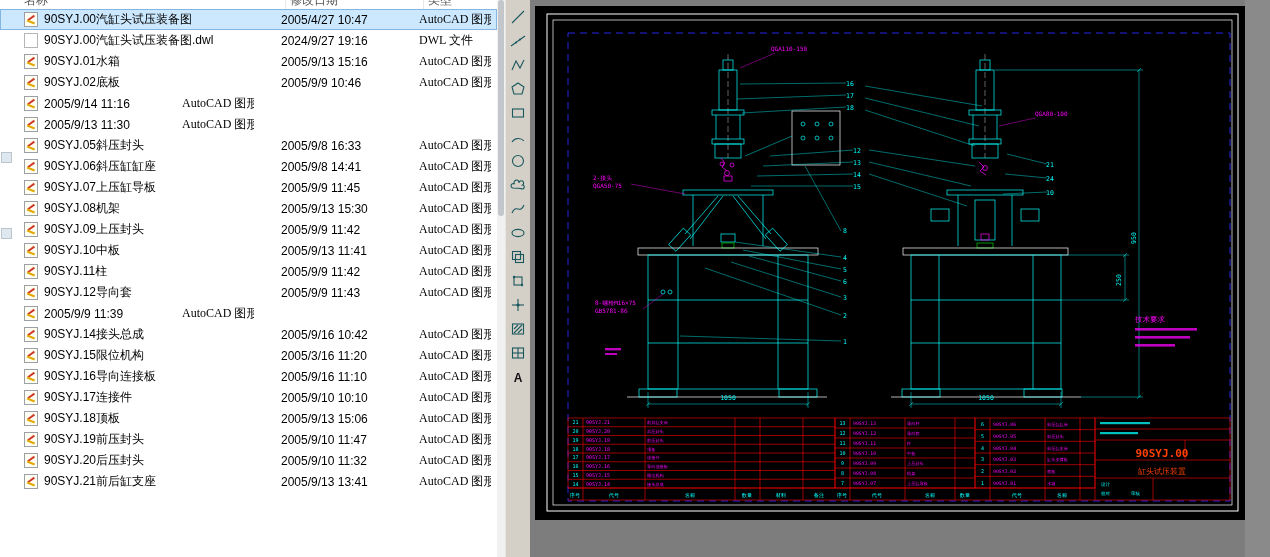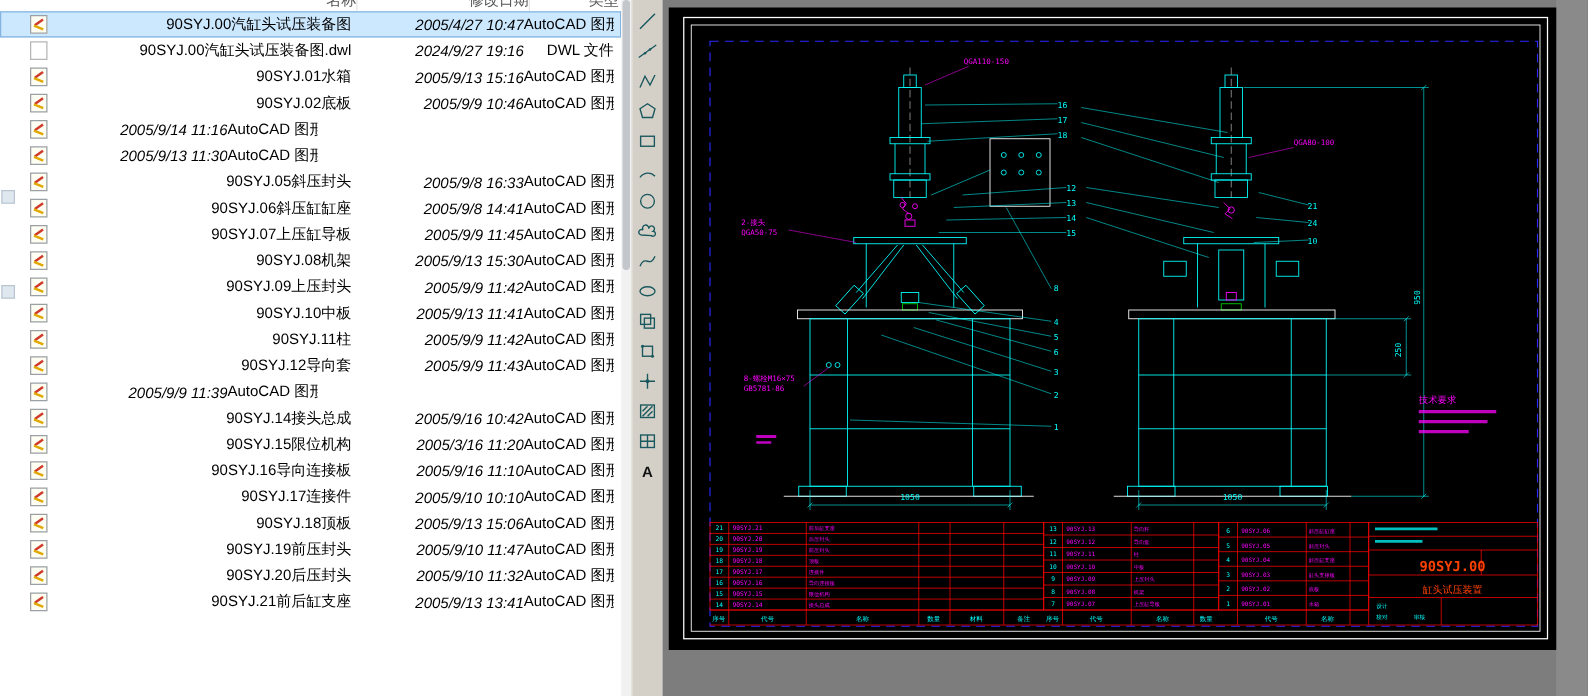--- a/index.html
+++ b/index.html
@@ -1,37 +1,37 @@
 <!DOCTYPE html>
 <html><head>
 <meta charset="utf-8">
 <style>
   html,body{margin:0;padding:0;}
   body{
     width:1270px;height:557px;position:relative;overflow:hidden;
     font-family:"Liberation Sans",sans-serif;background:#fff;
   }
   
-  .file-panel{position:absolute;left:0;top:0;width:497px;height:557px;background:#fff;overflow:hidden;text-align:right;}
+  .file-panel{position:absolute;left:0;top:0;width:497px;height:557px;background:#fff;overflow:hidden;}
   .list-header{position:absolute;left:0;top:0;width:497px;height:9px;overflow:hidden;color:#555;font-size:12px;}
   .list-header .hwrap{position:absolute;top:-9px;height:18px;display:flex;align-items:center;width:100%;}
   .hname{margin-left:24px;width:261px;}
   .hdate{width:138px;border-left:1px solid #e8e8e8;padding-left:4px;box-sizing:border-box;}
   .htype{width:72px;border-left:1px solid #e8e8e8;padding-left:4px;box-sizing:border-box;}
   .rows{position:absolute;left:0;top:9px;width:497px;}
   .file-row{height:21px;display:flex;align-items:center;font-size:12px;color:#000;white-space:nowrap;}
   .file-row.selected{background:#cce8ff;box-shadow:inset 0 0 0 1px #84b4e0;}
   .fic{width:14px;height:15px;margin-left:24px;margin-right:6px;flex:0 0 auto;position:relative;box-sizing:border-box;}
   .icon-dwg{background:#fffef2;border:1px solid #9aa0a6;}
   .icon-dwg::before{content:"";position:absolute;left:2px;top:4px;width:8px;height:1.5px;background:#cf3a2b;transform:rotate(-35deg);}
   .icon-dwg::after{content:"";position:absolute;left:2px;top:8px;width:8px;height:1.5px;background:#e0a800;transform:rotate(22deg);}
   .icon-dwl{background:#fff;border:1px solid #b5b5b5;}
   .col-name{width:237px;overflow:hidden;text-overflow:clip;}
-  .col-date{width:138px;overflow:hidden;font-style:italic;}
-  .col-type{width:72px;overflow:hidden;}
+  .col-date{width:138px;overflow:hidden;}
+  .col-type{width:72px;overflow:hidden;font-family:Liberation Serif, serif;}
   .tree-frag{position:absolute;width:9px;height:9px;background:#dfe7ef;border:1px solid #b9c6d2;}
   
   .vscroll{position:absolute;left:497px;top:0;width:8px;height:557px;background:#f1f1f1;}
   .vthumb{position:absolute;left:1px;top:0;width:6px;height:216px;background:#c3c7cb;border-radius:3px;}
   
   .draw-toolbar{position:absolute;left:505px;top:0;width:25px;height:557px;background:#d4d0c8;border-left:1px solid #e8e6e1;box-sizing:border-box;}
   .tbtn{width:21px;height:20px;margin:2px auto 0 auto;display:flex;align-items:center;justify-content:center;border:1px solid transparent;}
   .tbtn:first-child{margin-top:6px;}
   .tbicon-svg{width:16px;height:16px;stroke:#19585d;fill:none;stroke-width:1.1;}
   .tbicon-svg .f{fill:#19585d;stroke:none;}

